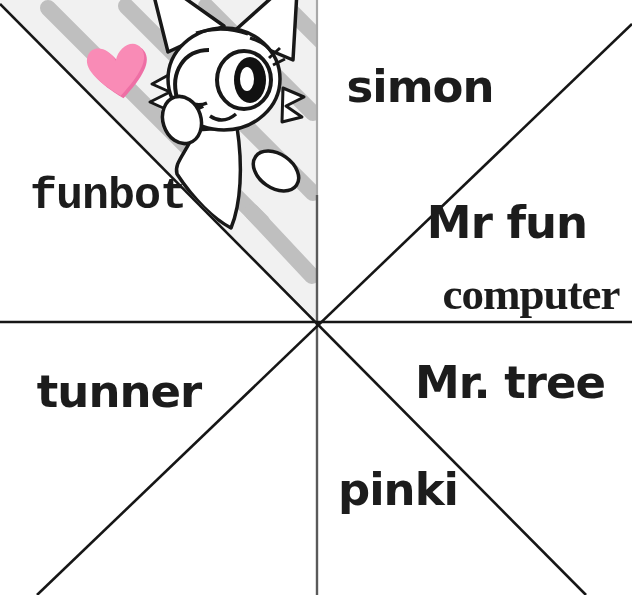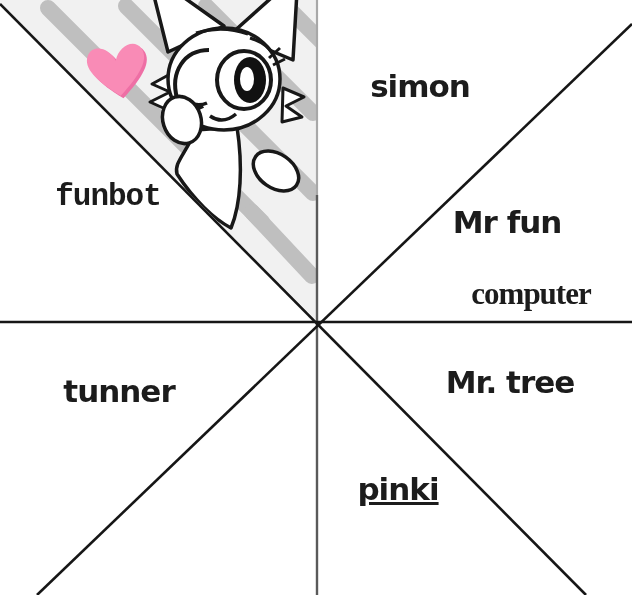--- a/index.html
+++ b/index.html
@@ -7,21 +7,21 @@
     width:632px;height:595px;position:relative;overflow:hidden;
     background:#ffffff;
     font-family:"DejaVu Sans","Liberation Sans",sans-serif;
   }
   .stage{position:absolute;inset:0;width:632px;height:595px;}
   svg{display:block;}
   .label{
     position:absolute;
     transform:translate(-50%,-50%);
     font-weight:700;
-    font-size:31px;
+    font-size:45px;
     letter-spacing:-1px;
     color:#1c1c1c;
     white-space:nowrap;
     user-select:none;
   }
 </style>
 </head>
 <body>
 
 <div class="stage">
@@ -76,15 +76,15 @@
     <line x1="0" y1="4" x2="586" y2="595" stroke="#161616" stroke-width="2.6"></line>
     <line x1="632" y1="24" x2="37" y2="595" stroke="#161616" stroke-width="2.6"></line>
   </svg>
 
   <div class="label" style="left:108px;top:196px;font-family:Liberation Mono, monospace;">funbot</div>
   <div class="label" style="left:420px;top:86px;">simon</div>
   <div class="label" style="left:507px;top:222px;">Mr fun</div>
   <div class="label" style="left:531px;top:294px;font-family:Liberation Serif, serif;">computer</div>
   <div class="label" style="left:119px;top:391px;">tunner</div>
   <div class="label" style="left:510px;top:382px;">Mr. tree</div>
-  <div class="label" style="left:398px;top:489px;text-decoration:underline;">pinki</div>
+  <div class="label" style="left:398px;top:489px;">pinki</div>
 
 </div>
 
 </body></html>

